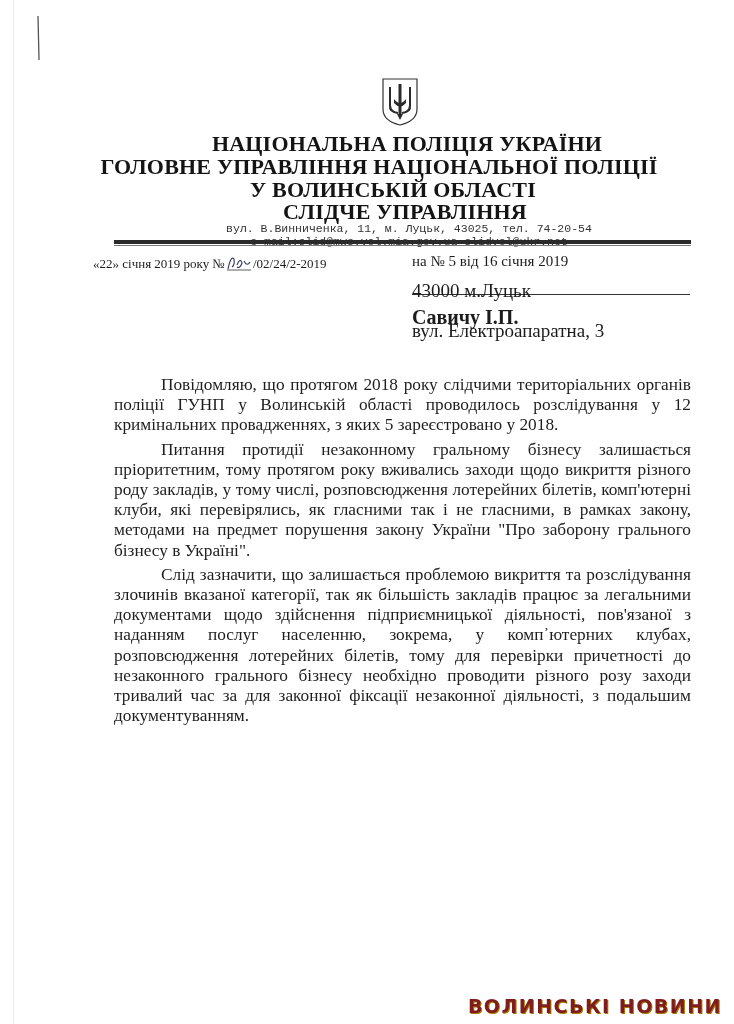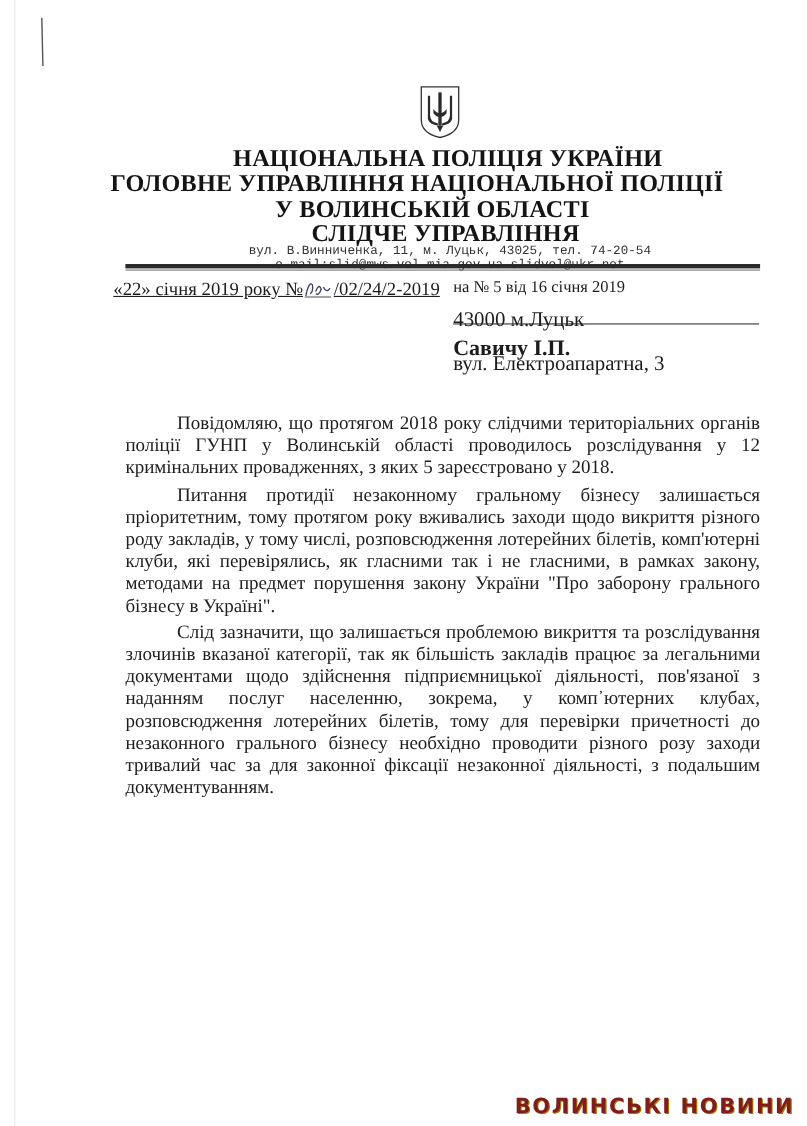--- a/index.html
+++ b/index.html
@@ -14,21 +14,21 @@
   .h-line { font-family: "Liberation Serif", serif; font-weight: bold; font-size: 22px; line-height: 23px; letter-spacing: 0.2px; color: #141414; white-space: nowrap; }
   .h1 { top: 132px; left: 40px; }
   .h2 { top: 155px; left: 12px; }
   .h3 { top: 178px; left: 26px; }
   .h4 { top: 200px; left: 38px; }
   .contact { font-family: "Liberation Mono", monospace; font-size: 11.5px; line-height: 13px; color: #333; white-space: nowrap; left: 42px; }
   .c1 { top: 222px; }
   .c2 { top: 235px; }
   .sep-thick { position: absolute; left: 114px; top: 240px; width: 577px; height: 4px; background: #2a2a2a; }
   .sep-thin { position: absolute; left: 114px; top: 245px; width: 577px; height: 1px; background: #777; }
-  .ref-left { position: absolute; left: 103px; top: 253px; font-size: 17px; white-space: nowrap; text-decoration: underline; }
+  .ref-left { position: absolute; left: 93px; top: 253px; font-size: 13px; white-space: nowrap; }
   .signature { position: relative; display: inline-block; width: 28px; height: 18px; vertical-align: -3px; }
   .ref-right { position: absolute; left: 412px; top: 253px; font-size: 15px; white-space: nowrap; }
   .addressee { position: absolute; left: 412px; top: 270px; font-size: 20px; font-weight: bold; white-space: nowrap; margin-top: 36px; }
   .addr-line { position: absolute; left: 412px; top: 294px; width: 278px; height: 1px; background: #333; }
   .addr1 { position: absolute; left: 412px; top: 280px; font-size: 19px; white-space: nowrap; }
   .addr2 { position: absolute; left: 412px; top: 320px; font-size: 19px; white-space: nowrap; }
   .body-text { position: absolute; left: 114px; top: 375px; width: 577px; font-size: 17.3px; line-height: 20.2px; text-align: justify; color: #1e1e1e; }
   .body-text p { margin: 0 0 4px 0; text-indent: 47px; }
   .watermark {
     position: absolute; right: 12px; top: 995px; font-family: "DejaVu Sans", sans-serif; font-weight: bold;

